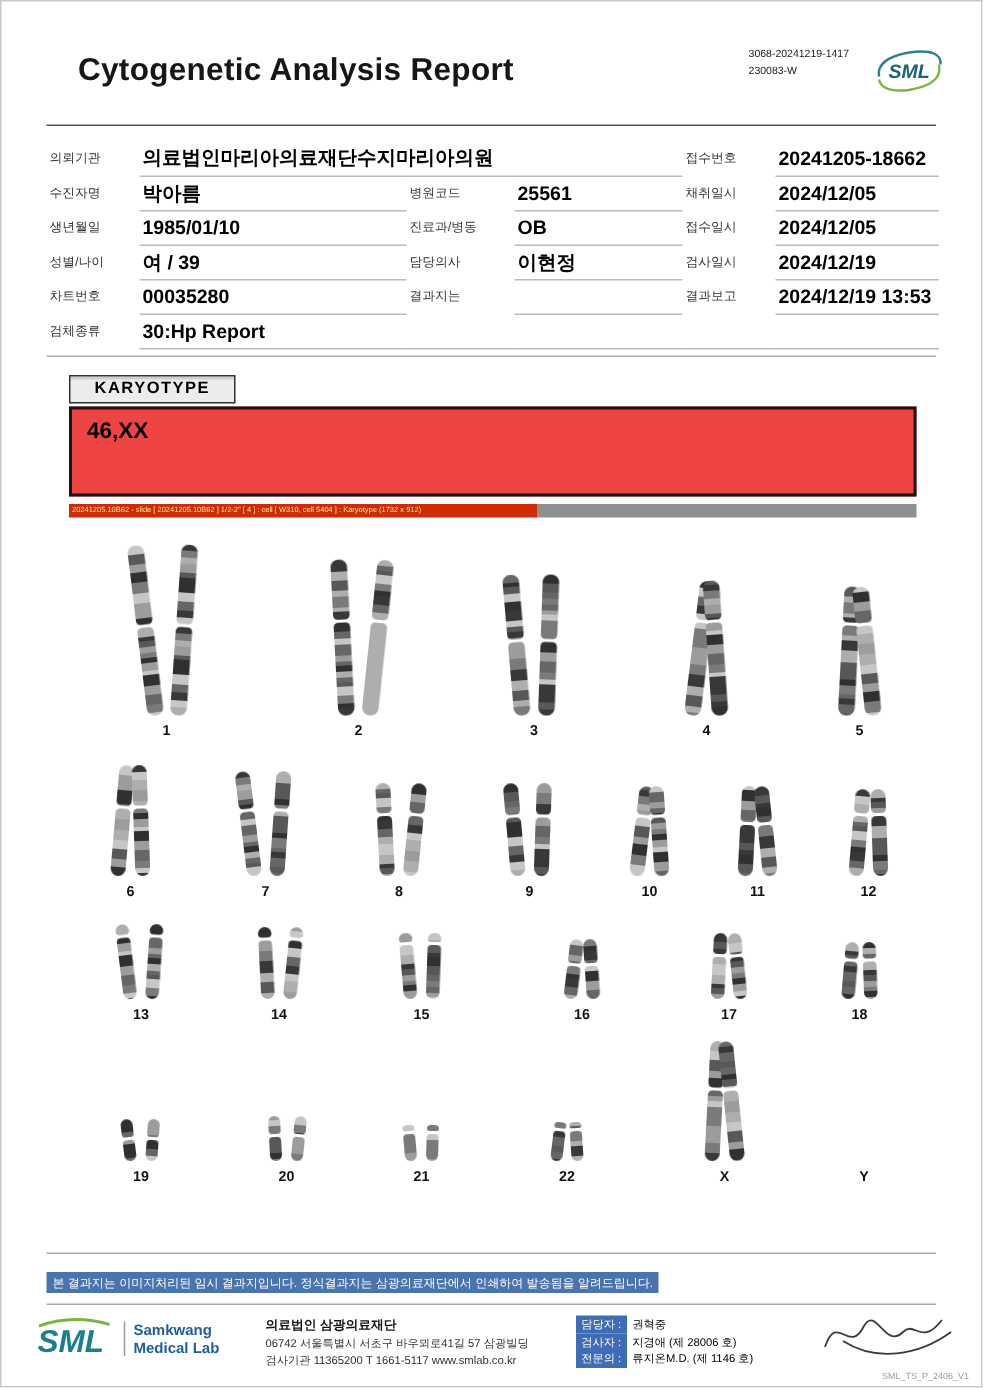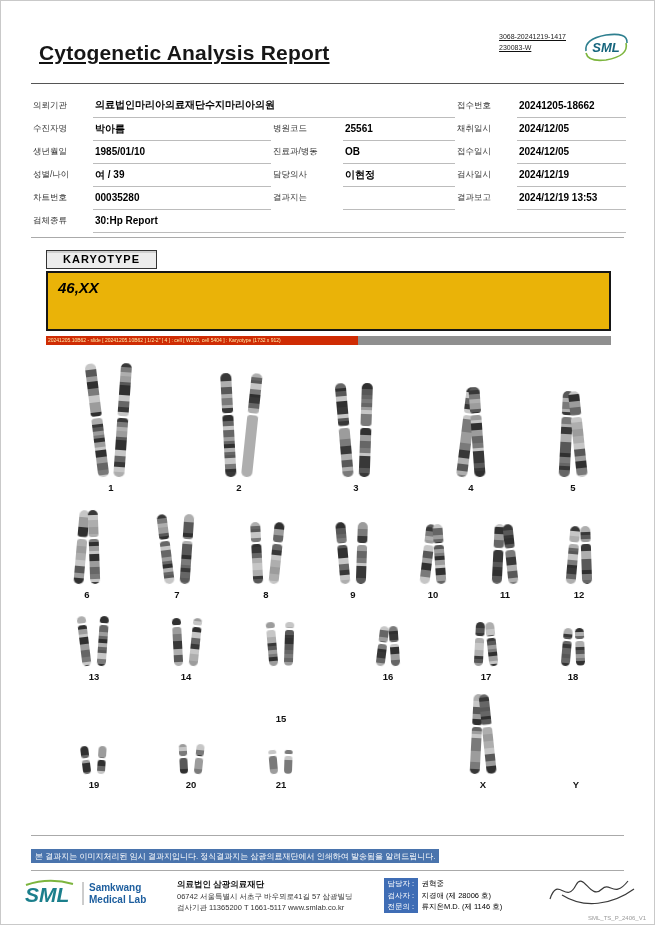--- a/index.html
+++ b/index.html
@@ -3,40 +3,40 @@
 <meta charset="utf-8">
 <style>
   * { margin:0; padding:0; box-sizing:border-box; }
   html,body { background:#e8e8e8; }
   .page {
     width:655px; height:925px; position:relative; margin:0 auto;
     background:#fff; border:1px solid #c9c9c9; overflow:hidden;
     font-family:"Liberation Sans", sans-serif; color:#111;
   }
   
-  .header { display:flex; align-items:flex-end; padding:28px 24px 0 38px;text-decoration:underline; }
+  .header { display:flex; align-items:center; padding:28px 24px 0 51px; }
   .title { font-size:21px; font-weight:600; letter-spacing:.2px; color:#161616; }
   .head-right { margin-left:auto; display:flex; gap:16px; align-items:flex-start; }
   .codes { font-size:7px; line-height:1.6; color:#222; padding-top:2px; }
   .rule-dark { height:1px; background:#555; margin:18px 30px 0 30px; }
   .rule-light { height:1px; background:#aaa; margin:0 30px; }
   
   table.info { width:595px; margin:10px 30px 0 30px; border-collapse:collapse; table-layout:fixed; }
   table.info td { height:23px; vertical-align:middle; padding:2px 4px 2px 2px; overflow:hidden; white-space:nowrap; }
   td.lbl { font-size:8.5px; color:#333;margin-left:48px; }
-  td.val { font-size:10px; font-weight:bold; color:#000; border-bottom:1px solid #bcbcbc; }
+  td.val { font-size:13px; font-weight:bold; color:#000; border-bottom:1px solid #bcbcbc; }
   
   .kary-head {
     display:inline-block; margin:12px 0 0 45px; padding:2px 16px 3px 16px;
     border:1px solid #333; background:#ececec; box-shadow:inset 0 2px 0 #cfcfcf;
     font-size:11px; font-weight:bold; letter-spacing:1px; color:#000;
   }
   .result-box {
     margin:2px 45px 0 45px; width:565px; height:60px;
-    border:2px solid #161616; background:#eab308; padding:6px 10px;font-style:italic;
+    border:2px solid #161616; background:#ef4444; padding:6px 10px;
   }
   .result-text { font-size:15px; font-weight:bold; color:#000; }
   .img-bar { margin:5px 45px 0 45px; width:565px; height:9px; display:flex; }
   .img-bar .red {
     width:312px; background:#cf2c04; color:#ffe9a8; font-size:5px; line-height:9px;
     white-space:nowrap; overflow:hidden; padding:0 2px;
   }
   .img-bar .gray { flex:1; background:#8f8f8f; }
   
   .kcanvas { position:relative; margin:6px 45px 0 45px; width:565px; height:462px; background:#fff; }
@@ -330,21 +330,21 @@
             <div class="arm" style="height: 7px; background: linear-gradient(rgb(48, 48, 48) 0px, rgb(48, 48, 48) 7px);"></div>
             <div class="arm" style="height: 39px; background: linear-gradient(rgb(156, 156, 156) 0px, rgb(156, 156, 156) 7px, rgb(122, 122, 122) 7px, rgb(122, 122, 122) 11px, rgb(122, 122, 122) 11px, rgb(122, 122, 122) 14px, rgb(56, 56, 56) 14px, rgb(56, 56, 56) 17px, rgb(56, 56, 56) 17px, rgb(56, 56, 56) 22px, rgb(174, 174, 174) 22px, rgb(174, 174, 174) 28px, rgb(88, 88, 88) 28px, rgb(88, 88, 88) 35px, rgb(174, 174, 174) 35px, rgb(174, 174, 174) 39px);"></div>
           </div>
           <div class="chrom" style="width: 9px; transform: rotate(6deg);">
             <div class="arm" style="height: 7px; background: linear-gradient(rgb(156, 156, 156) 0px, rgb(156, 156, 156) 3px, rgb(198, 198, 198) 3px, rgb(198, 198, 198) 7px);"></div>
             <div class="arm" style="height: 39px; background: linear-gradient(rgb(48, 48, 48) 0px, rgb(48, 48, 48) 5px, rgb(198, 198, 198) 5px, rgb(198, 198, 198) 11px, rgb(102, 102, 102) 11px, rgb(102, 102, 102) 17px, rgb(56, 56, 56) 17px, rgb(56, 56, 56) 22px, rgb(198, 198, 198) 22px, rgb(198, 198, 198) 27px, rgb(174, 174, 174) 27px, rgb(174, 174, 174) 34px, rgb(156, 156, 156) 34px, rgb(156, 156, 156) 39px);"></div>
           </div>
         </div>
         <div class="klabel">14</div>
       </div>
-      <div class="kgroup" style="left: 205px; top: 269px; gap: 42px;">
+      <div class="kgroup" style="left: 205px; top: 269px;">
         <div class="kpair" style="height: 46px;">
           <div class="chrom" style="width: 9px; transform: rotate(-5deg);">
             <div class="arm" style="height: 6px; background: linear-gradient(rgb(156, 156, 156) 0px, rgb(156, 156, 156) 6px);"></div>
             <div class="arm" style="height: 36px; background: linear-gradient(rgb(198, 198, 198) 0px, rgb(198, 198, 198) 7px, rgb(174, 174, 174) 7px, rgb(174, 174, 174) 13px, rgb(56, 56, 56) 13px, rgb(56, 56, 56) 16px, rgb(88, 88, 88) 16px, rgb(88, 88, 88) 20px, rgb(156, 156, 156) 20px, rgb(156, 156, 156) 24px, rgb(122, 122, 122) 24px, rgb(122, 122, 122) 27px, rgb(48, 48, 48) 27px, rgb(48, 48, 48) 31px, rgb(156, 156, 156) 31px, rgb(156, 156, 156) 36px);"></div>
           </div>
           <div class="chrom" style="width: 9px; transform: rotate(2deg);">
             <div class="arm" style="height: 6px; background: linear-gradient(rgb(198, 198, 198) 0px, rgb(198, 198, 198) 5px, rgb(174, 174, 174) 5px, rgb(174, 174, 174) 6px);"></div>
             <div class="arm" style="height: 36px; background: linear-gradient(rgb(88, 88, 88) 0px, rgb(88, 88, 88) 5px, rgb(56, 56, 56) 5px, rgb(56, 56, 56) 8px, rgb(48, 48, 48) 8px, rgb(48, 48, 48) 14px, rgb(88, 88, 88) 14px, rgb(88, 88, 88) 20px, rgb(102, 102, 102) 20px, rgb(102, 102, 102) 24px, rgb(122, 122, 122) 24px, rgb(122, 122, 122) 28px, rgb(102, 102, 102) 28px, rgb(102, 102, 102) 32px, rgb(156, 156, 156) 32px, rgb(156, 156, 156) 35px, rgb(198, 198, 198) 35px, rgb(198, 198, 198) 36px);"></div>
           </div>
         </div>
@@ -420,20 +420,33 @@
           <div class="chrom" style="width: 8px; transform: rotate(-5deg);">
             <div class="arm" style="height: 4px; background: linear-gradient(rgb(198, 198, 198) 0px, rgb(198, 198, 198) 4px);"></div>
             <div class="arm" style="height: 18px; background: linear-gradient(rgb(122, 122, 122) 0px, rgb(122, 122, 122) 6px, rgb(122, 122, 122) 6px, rgb(122, 122, 122) 13px, rgb(156, 156, 156) 13px, rgb(156, 156, 156) 17px, rgb(156, 156, 156) 17px, rgb(156, 156, 156) 18px);"></div>
           </div>
           <div class="chrom" style="width: 8px; transform: rotate(2deg);">
             <div class="arm" style="height: 4px; background: linear-gradient(rgb(122, 122, 122) 0px, rgb(122, 122, 122) 4px);"></div>
             <div class="arm" style="height: 18px; background: linear-gradient(rgb(198, 198, 198) 0px, rgb(198, 198, 198) 4px, rgb(122, 122, 122) 4px, rgb(122, 122, 122) 10px, rgb(122, 122, 122) 10px, rgb(122, 122, 122) 17px, rgb(156, 156, 156) 17px, rgb(156, 156, 156) 18px);"></div>
           </div>
         </div>
         <div class="klabel">21</div>
+      </div>
+      <div class="kgroup" style="left: 302px; top: 395px;">
+        <div class="kpair" style="height: 28px;">
+          <div class="chrom" style="width: 8px; transform: rotate(7deg);">
+            <div class="arm" style="height: 4px; background: linear-gradient(rgb(122, 122, 122) 0px, rgb(122, 122, 122) 4px);"></div>
+            <div class="arm" style="height: 20px; background: linear-gradient(rgb(56, 56, 56) 0px, rgb(56, 56, 56) 4px, rgb(102, 102, 102) 4px, rgb(102, 102, 102) 10px, rgb(88, 88, 88) 10px, rgb(88, 88, 88) 14px, rgb(102, 102, 102) 14px, rgb(102, 102, 102) 19px, rgb(48, 48, 48) 19px, rgb(48, 48, 48) 20px);"></div>
+          </div>
+          <div class="chrom" style="width: 8px; transform: rotate(-4deg);">
+            <div class="arm" style="height: 4px; background: linear-gradient(rgb(174, 174, 174) 0px, rgb(174, 174, 174) 3px, rgb(88, 88, 88) 3px, rgb(88, 88, 88) 4px);"></div>
+            <div class="arm" style="height: 20px; background: linear-gradient(rgb(122, 122, 122) 0px, rgb(122, 122, 122) 7px, rgb(174, 174, 174) 7px, rgb(174, 174, 174) 10px, rgb(56, 56, 56) 10px, rgb(56, 56, 56) 17px, rgb(174, 174, 174) 17px, rgb(174, 174, 174) 20px);"></div>
+          </div>
+        </div>
+        <div class="klabel">22</div>
       </div>
       <div class="kgroup" style="left: 407px; top: 341px;">
         <div class="kpair" style="height: 82px;">
           <div class="chrom" style="width: 10px; transform: rotate(3deg);">
             <div class="arm" style="height: 31px; background: linear-gradient(rgb(174, 174, 174) 0px, rgb(174, 174, 174) 7px, rgb(198, 198, 198) 7px, rgb(198, 198, 198) 13px, rgb(88, 88, 88) 13px, rgb(88, 88, 88) 20px, rgb(156, 156, 156) 20px, rgb(156, 156, 156) 25px, rgb(48, 48, 48) 25px, rgb(48, 48, 48) 31px);"></div>
             <div class="arm" style="height: 47px; background: linear-gradient(rgb(102, 102, 102) 0px, rgb(102, 102, 102) 4px, rgb(156, 156, 156) 4px, rgb(156, 156, 156) 7px, rgb(198, 198, 198) 7px, rgb(198, 198, 198) 11px, rgb(122, 122, 122) 11px, rgb(122, 122, 122) 17px, rgb(122, 122, 122) 17px, rgb(122, 122, 122) 24px, rgb(156, 156, 156) 24px, rgb(156, 156, 156) 28px, rgb(156, 156, 156) 28px, rgb(156, 156, 156) 35px, rgb(122, 122, 122) 35px, rgb(122, 122, 122) 39px, rgb(122, 122, 122) 39px, rgb(122, 122, 122) 42px, rgb(56, 56, 56) 42px, rgb(56, 56, 56) 45px, rgb(56, 56, 56) 45px, rgb(56, 56, 56) 47px);"></div>
           </div>
           <div class="chrom" style="width: 10px; transform: rotate(-6deg);">
             <div class="arm" style="height: 31px; background: linear-gradient(rgb(102, 102, 102) 0px, rgb(102, 102, 102) 3px, rgb(56, 56, 56) 3px, rgb(56, 56, 56) 7px, rgb(102, 102, 102) 7px, rgb(102, 102, 102) 13px, rgb(88, 88, 88) 13px, rgb(88, 88, 88) 17px, rgb(102, 102, 102) 17px, rgb(102, 102, 102) 22px, rgb(48, 48, 48) 22px, rgb(48, 48, 48) 25px, rgb(88, 88, 88) 25px, rgb(88, 88, 88) 30px, rgb(198, 198, 198) 30px, rgb(198, 198, 198) 31px);"></div>
             <div class="arm" style="height: 47px; background: linear-gradient(rgb(174, 174, 174) 0px, rgb(174, 174, 174) 7px, rgb(156, 156, 156) 7px, rgb(156, 156, 156) 14px, rgb(174, 174, 174) 14px, rgb(174, 174, 174) 21px, rgb(198, 198, 198) 21px, rgb(198, 198, 198) 27px, rgb(88, 88, 88) 27px, rgb(88, 88, 88) 34px, rgb(156, 156, 156) 34px, rgb(156, 156, 156) 39px, rgb(48, 48, 48) 39px, rgb(48, 48, 48) 46px, rgb(122, 122, 122) 46px, rgb(122, 122, 122) 47px);"></div>

